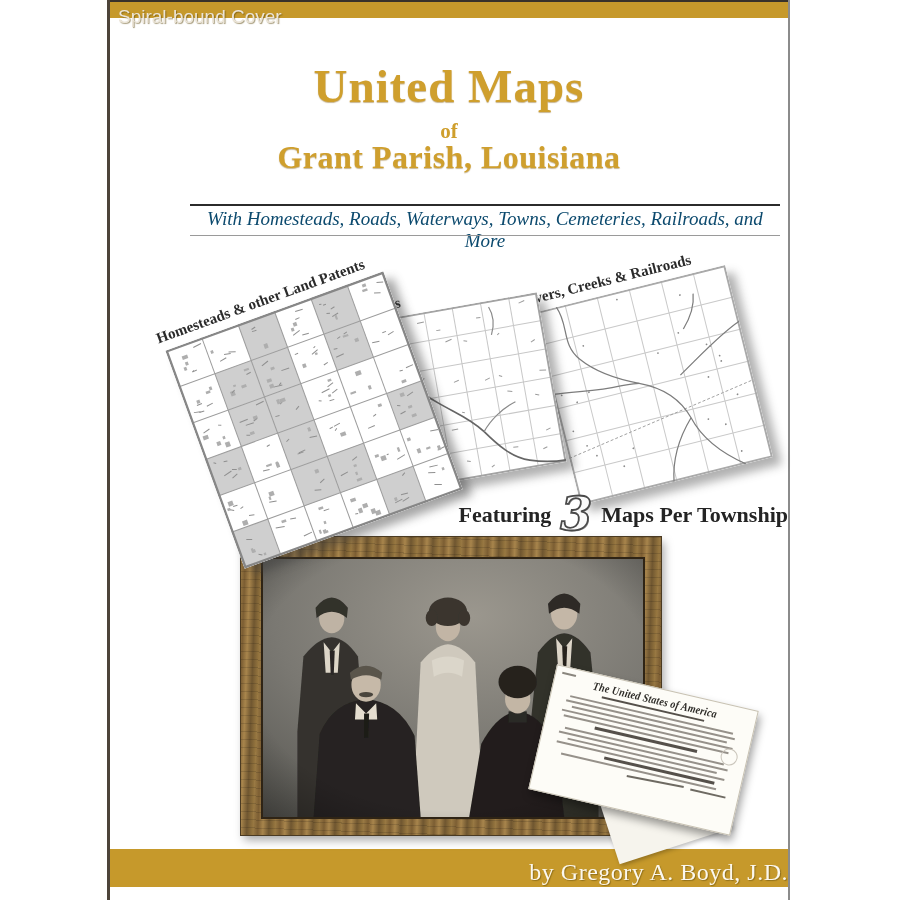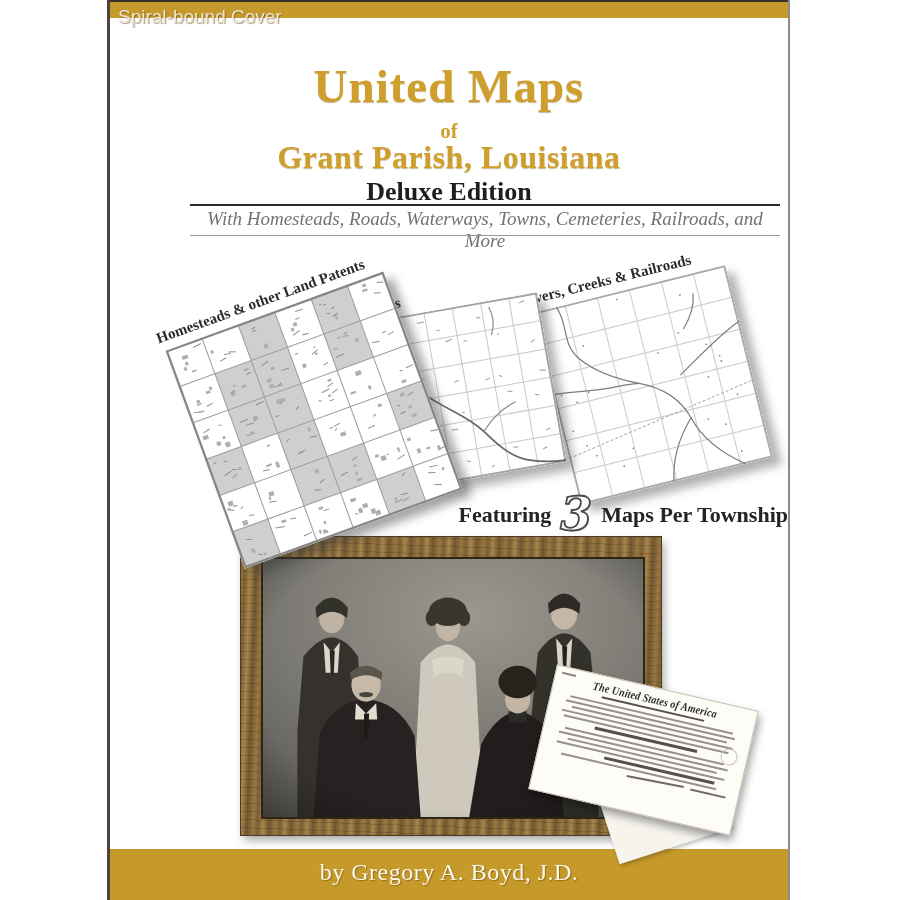--- a/index.html
+++ b/index.html
@@ -20,21 +20,21 @@
   .title-wrap{position:absolute;left:0;top:64px;width:100%;text-align:center;color:#cf9f2d;}
   .t1{font-size:47px;font-weight:bold;line-height:.95;letter-spacing:1px;
       text-shadow:0 1px 1px rgba(130,90,10,.45);}
   .t-of{font-size:21px;font-weight:bold;line-height:1;margin-top:12px;}
   .t2{font-size:32px;font-weight:bold;line-height:.98;letter-spacing:.5px;
       text-shadow:0 1px 1px rgba(130,90,10,.45);}
   .t-edition{font-size:26px;font-weight:bold;color:#1e1e1e;margin-top:4px;text-shadow:none;}
 
   .rule1{position:absolute;top:204px;left:80px;right:8px;height:2px;background:#2b2b2b;}
   .subtitle{position:absolute;top:208px;left:80px;right:8px;text-align:center;
-            font-style:italic;font-size:19px;color:#737373;}
+            font-style:italic;font-size:19px;color:#0c4a6e;}
   .rule2{position:absolute;top:235px;left:80px;right:8px;height:1px;background:#9a9a9a;}
 
   
   .map{position:absolute;background:#fff;}
   .map svg{display:block;width:100%;height:100%;}
   .map-label{position:absolute;top:-22px;left:-4px;white-space:nowrap;font-weight:bold;
              font-size:15px;color:#2b2b2b;}
   .map1{left:88px;top:304px;width:232px;height:232px;transform:rotate(-20deg);z-index:3;
         box-shadow:7px 9px 10px rgba(60,60,60,.45);}
   .map2{left:271px;top:306px;width:172px;height:172px;transform:rotate(-10deg);z-index:2;
@@ -75,39 +75,38 @@
              text-align:center;line-height:1;transform:scaleY(1.15);}
   .doc-subrule{width:58%;height:2px;background:#55504a;margin:3px auto 4px;}
   .doc-line{height:2px;background:#96918a;margin:3.1px 0;}
   .doc-line.b{height:3px;background:#55504a;}
   .doc-sign{display:flex;justify-content:flex-end;gap:7px;margin-top:4px;}
   .doc-sign span{display:block;height:2px;background:#6e6a62;}
   .doc-sign .s1{width:58px;transform:rotate(-2deg);}
   .doc-sign .s2{width:36px;}
 
   
-  .bybar{position:absolute;left:0;top:849px;width:100%;height:51px;background:#c6992b;text-align:center;}
+  .bybar{position:absolute;left:0;top:849px;width:100%;height:38px;background:#c6992b;text-align:right;}
   .byline{font-size:24px;color:#fcf8ee;padding-top:10px;letter-spacing:.5px;
           text-shadow:1px 1px 1px rgba(90,70,10,.5);}
 </style>
 </head>
 <body>
 
 <div class="page">
   <div class="cover">
 
     <div class="banner">
       <div class="banner-label">Spiral-bound Cover</div>
     </div>
 
     <div class="title-wrap">
       <div class="t1">United Maps</div>
       <div class="t-of">of</div>
       <div class="t2">Grant Parish, Louisiana</div>
-      <div class="t-edition">Deluxe Edition</div>
     </div>
 
     <div class="rule1"></div>
     <div class="subtitle">With Homesteads, Roads, Waterways, Towns, Cemeteries, Railroads, and More</div>
     <div class="rule2"></div>
 
     <div class="map map1">
       <div class="map-label">Homesteads &amp; other Land Patents</div>
       <svg id="map1svg" viewBox="0 0 232 232">
           <rect x="77.33333333333333" y="0" width="38.666666666666664" height="38.666666666666664" fill="#cfcfcf"></rect>

